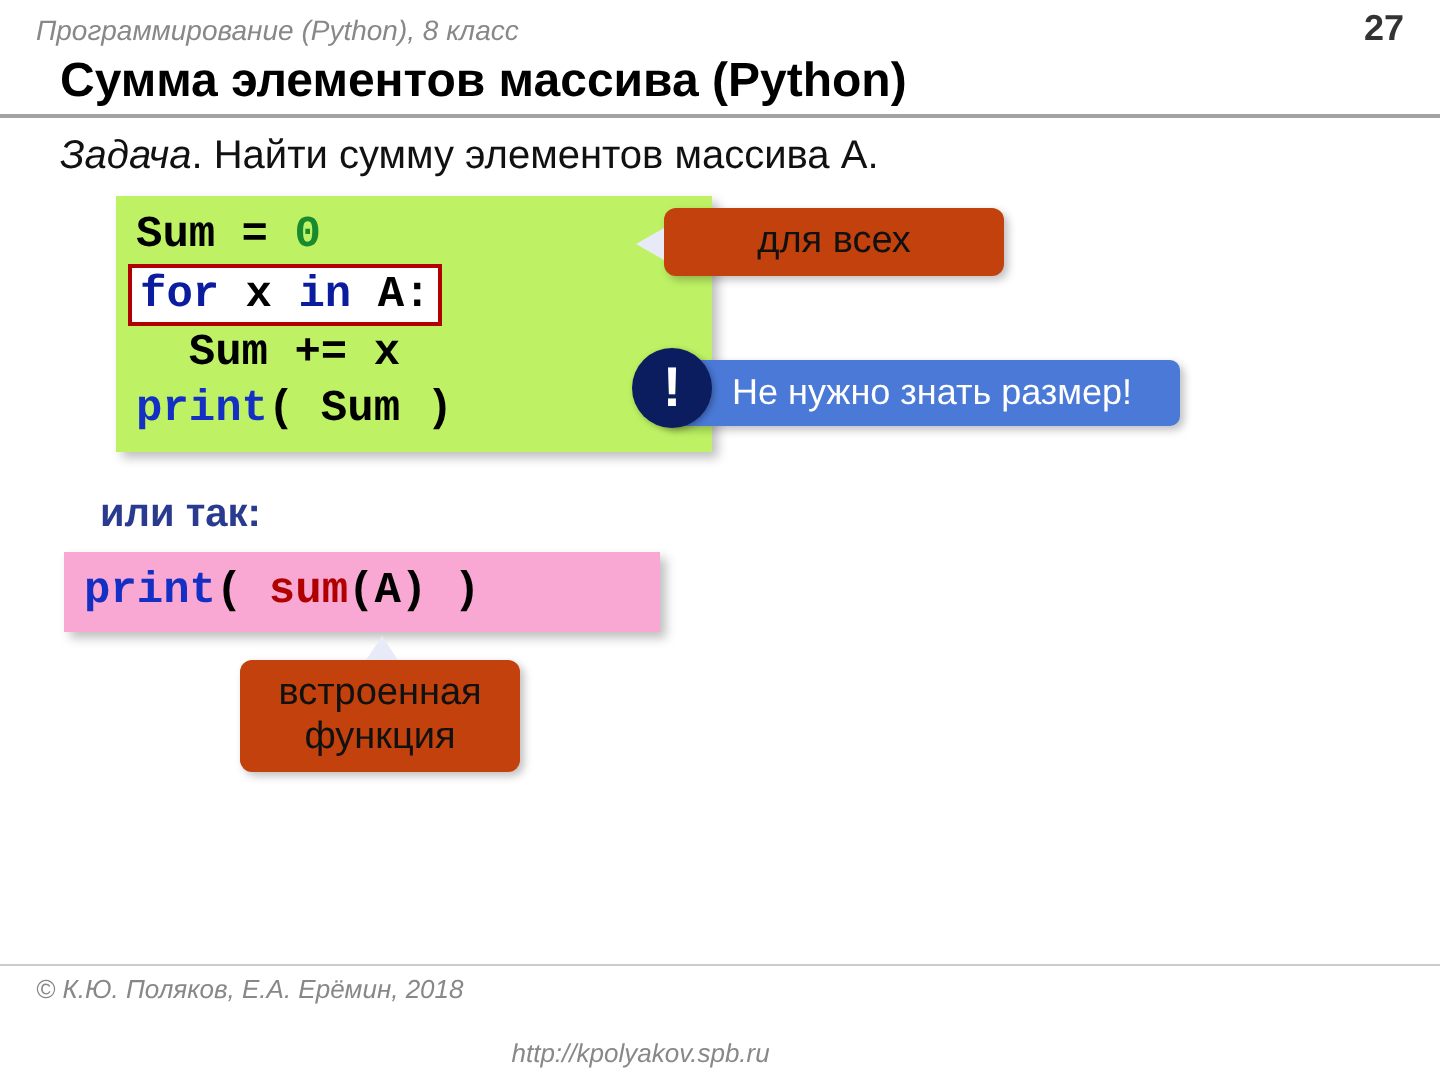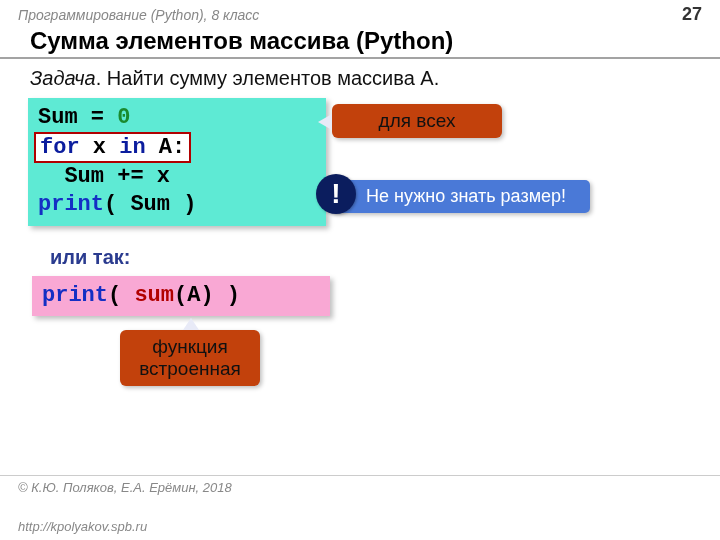--- a/index.html
+++ b/index.html
@@ -39,23 +39,23 @@
     padding: 8px 18px 6px 30px;
     color: #111;
   }
   .task .it { font-style: italic; }
   .content {
     position: relative;
     padding: 0 30px;
   }
   .codebox1 {
     position: absolute;
-    left: 28px; top: 2px;
+    left: 58px; top: 2px;
     width: 298px;
-    background: #5eead4;
+    background: #bef264;
     box-shadow: 3px 3px 5px rgba(0,0,0,0.25);
     padding: 6px 10px 8px 10px;
   }
   .codebox1 pre, .codebox2 pre {
     margin: 0;
     font-family: "Courier New", monospace;
     font-size: 22px;
     font-weight: bold;
     line-height: 1.25;
   }
@@ -145,23 +145,22 @@
     position: absolute;
     left: 0; bottom: 0;
     width: 100%;
     border-top: 1px solid #ccc;
     padding: 4px 18px 6px 18px;
     font-size: 13px;
     color: #888;
     font-style: italic;
     display: flex;
     gap: 24px;
-    flex-direction: column;
-  }
-  .footer a { color: #888; text-decoration: none; font-style: italic; }
+  }
+  .footer a { color: #888; text-decoration: none; font-style: italic; margin-top: 32px; }
 </style>
 </head>
 <body>
 
 <div class="header-top">
   <span>Программирование (Python), 8 класс</span>
   <span class="page-num">27</span>
 </div>
 
 <div class="title">Сумма элементов массива (Python)</div>
@@ -190,22 +189,22 @@
   </div>
 
   <div class="or-so">или так:</div>
 
   <div class="codebox2">
     <pre><span class="fn">print</span><span class="var">( </span><span class="red-fn">sum</span><span class="var">(A) )</span></pre>
   </div>
 
   <div class="callout callout3">
     <div class="callout-tail"></div>
+    <div>встроенная</div>
     <div>функция</div>
-    <div>встроенная</div>
   </div>
 
 </div>
 
 <div class="footer">
   <span>© К.Ю. Поляков, Е.А. Ерёмин, 2018</span>
   <a>http://kpolyakov.spb.ru</a>
 </div>
 
 </body></html>

